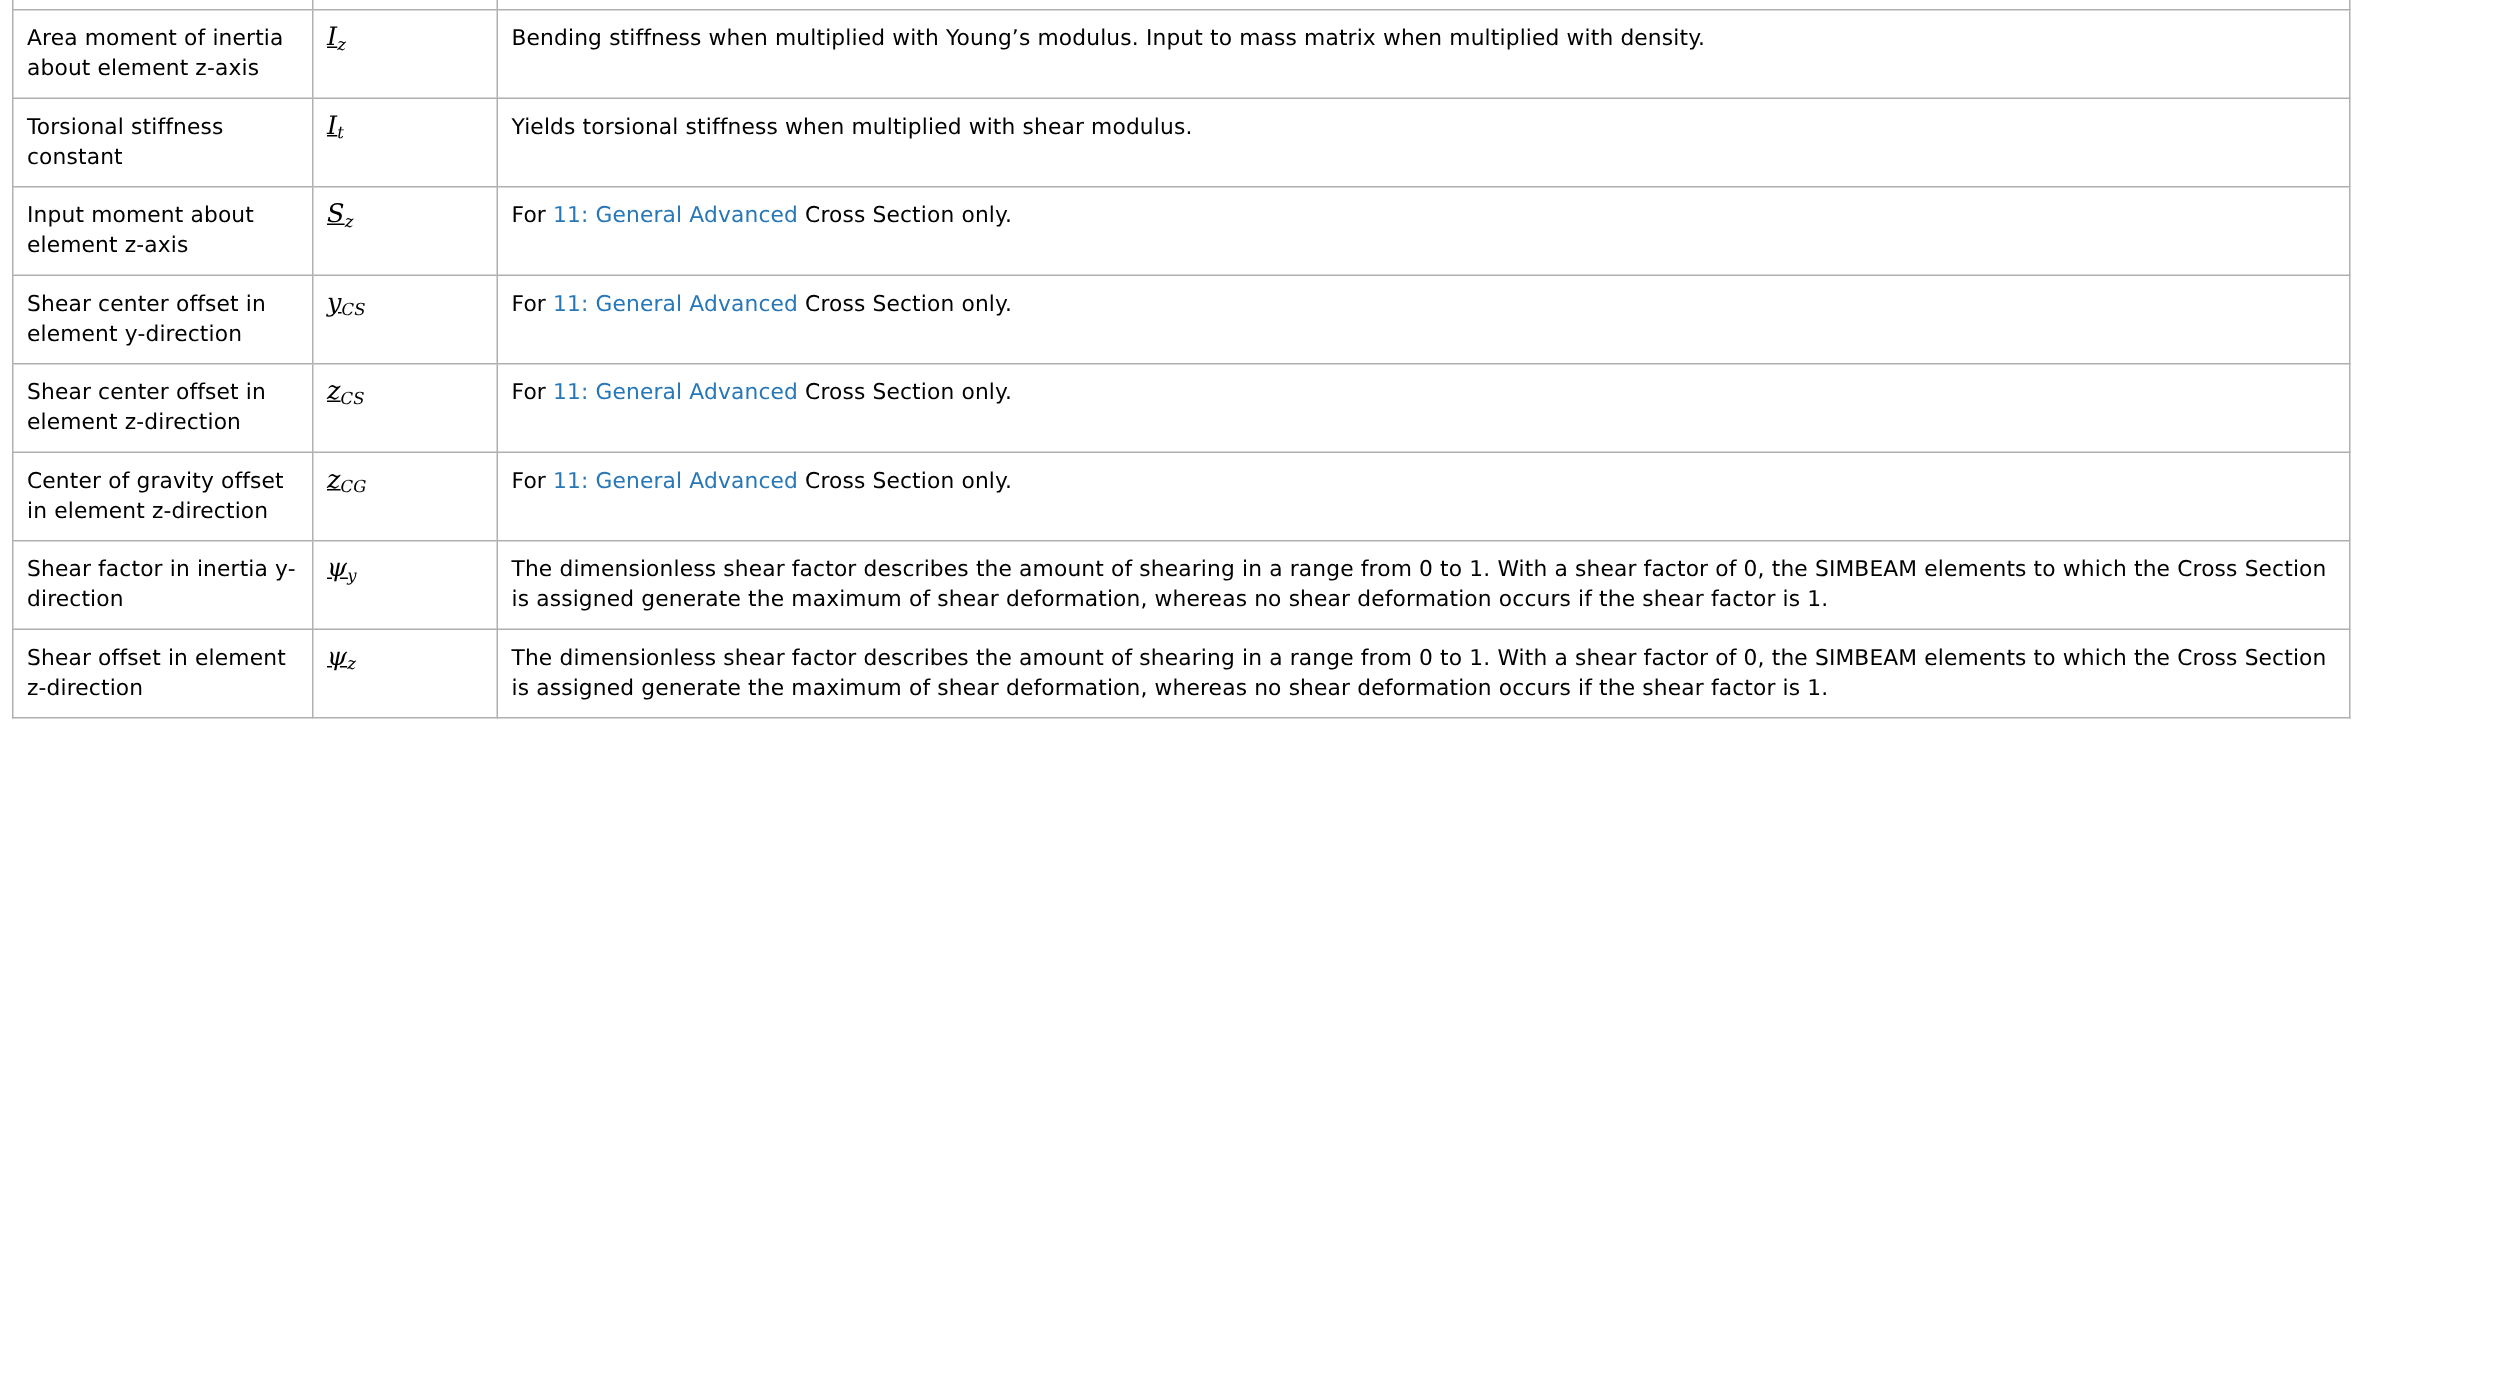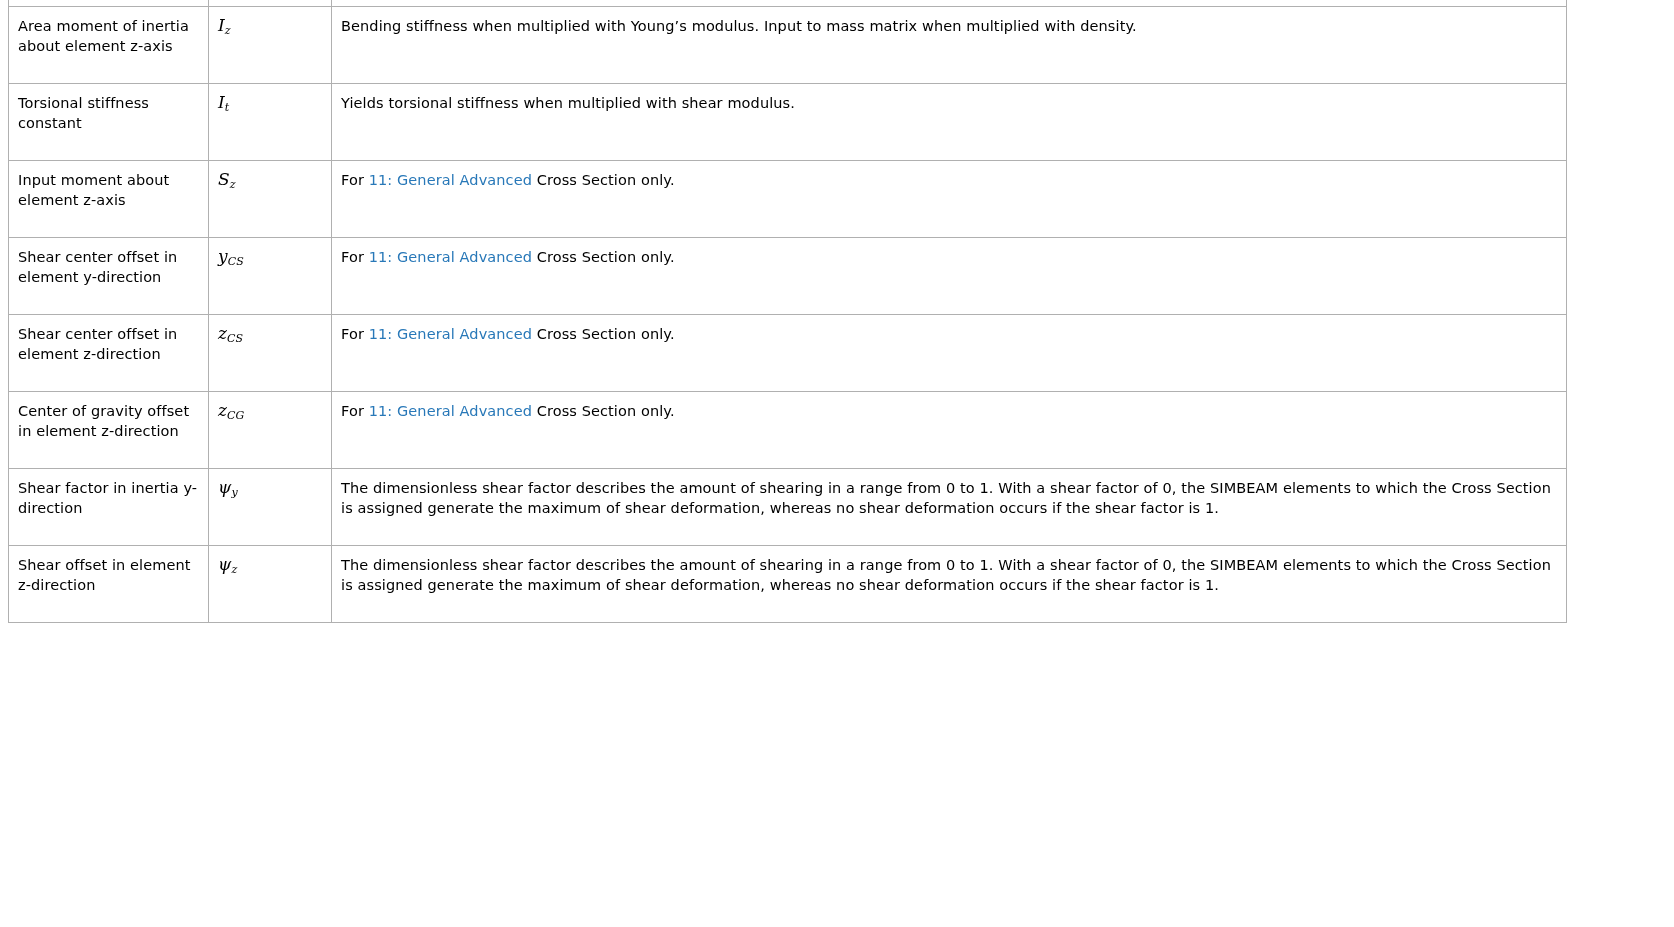--- a/index.html
+++ b/index.html
@@ -20,21 +20,21 @@
   }
   table.param-table {
     border-collapse: collapse;
     width: 1558px;
     margin-left: 8px;
     table-layout: fixed;
   }
   table.param-table td {
     border: 1px solid #b0b0b0;
     vertical-align: top;
-    padding: 9px 10px 27px 9px;
+    padding: 9px 10px 9px 9px;
     font-size: 14.5px;
     line-height: 1.38;
     letter-spacing: 0.1px;
   }
   col.c-name { width: 200px; }
   col.c-sym  { width: 123px; }
   col.c-desc { width: 1235px; }
 
   
   tr.clipped td {
@@ -43,20 +43,21 @@
     border-top: none;
     overflow: hidden;
   }
 
   .sym {
     font-family: "DejaVu Serif", serif;
     font-style: italic;
     font-size: 17px;
     line-height: 1.1;
     white-space: nowrap;
+    text-decoration: underline;
   }
   .sym sub {
     font-size: 11px;
     font-style: italic;
     vertical-align: baseline;
     position: relative;
     top: 3px;
     letter-spacing: 0;
   }
   .desc { }

